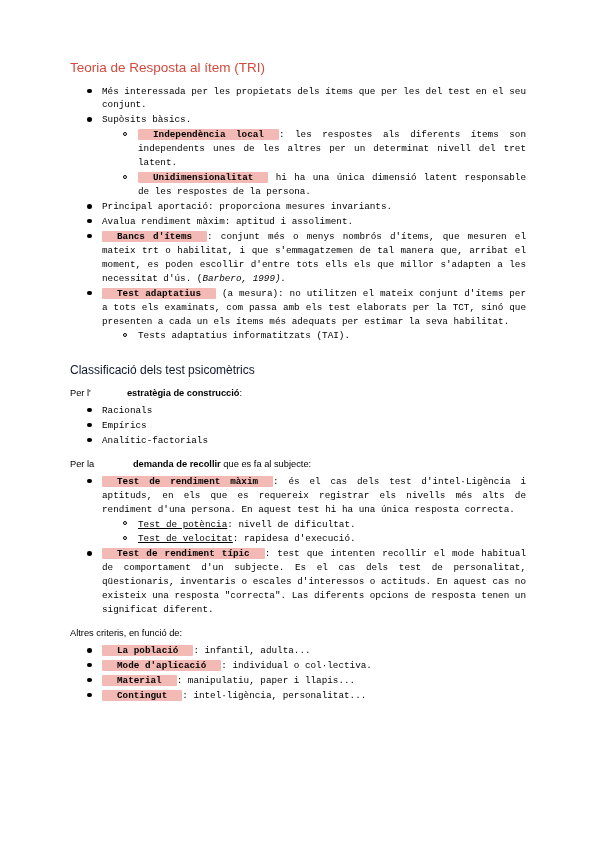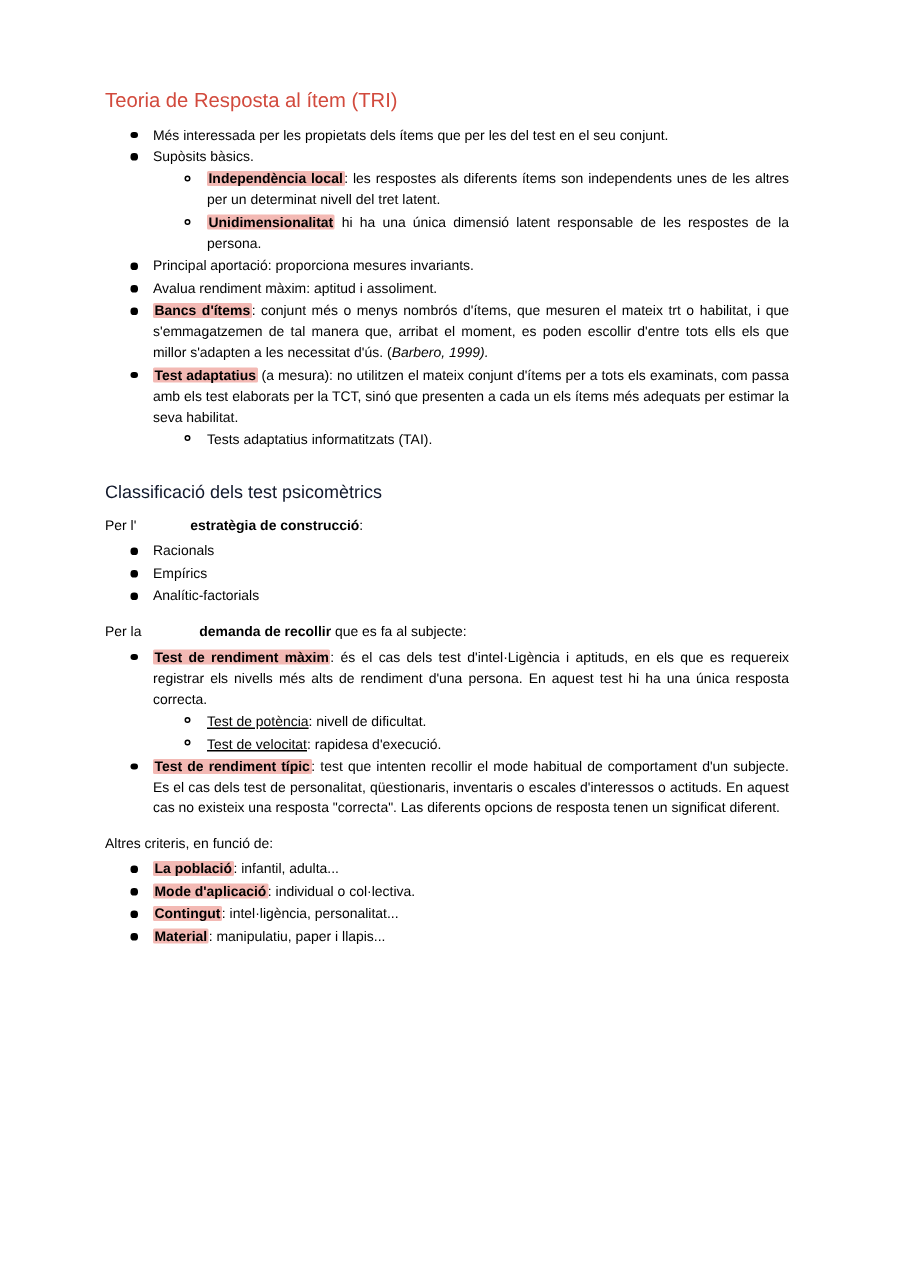--- a/index.html
+++ b/index.html
@@ -59,20 +59,21 @@
     margin: 0;
     padding: 0;
     list-style: none;
   }
   li {
     position: relative;
     font-size: 9.3px;
     line-height: 1.5;
     text-align: justify;
     margin: 0 0 1px 0;
+    font-family: Liberation Mono, monospace;
   }
   
   .lvl1 {
     padding-left: 22px;
     margin-left: 10px;
   }
   .lvl1 > .bullet {
     position: absolute;
     left: 7px;
     top: 4px;
@@ -104,21 +105,21 @@
   .lvl3 > .bullet {
     position: absolute;
     left: 7px;
     top: 4px;
     width: 4.5px;
     height: 4.5px;
     background: #000;
   }
   .hl-strong {
     background: #f3b9b4;
-    padding: 0 1px;
+    padding: 0 15px;
     border-radius: 1px;
     font-weight: bold;
   }
   .b { font-weight: bold; padding-left: 36px; }
   .u { text-decoration: underline; }
   .i { font-style: italic; }
   .faded { color: #b8b0ae; }
   .block-gap { height: 9px; }
 </style>
 </head>
@@ -228,21 +229,21 @@
     <li class="lvl1">
       <span class="bullet"></span>
       <span class="hl-strong">La població</span><span>: infantil, adulta...</span>
     </li>
     <li class="lvl1">
       <span class="bullet"></span>
       <span class="hl-strong">Mode d'aplicació</span><span>: individual o col·lectiva.</span>
     </li>
     <li class="lvl1">
       <span class="bullet"></span>
+      <span class="hl-strong">Material</span><span>: manipulatiu, paper i llapis...</span>
+    </li>
+    <li class="lvl1">
+      <span class="bullet"></span>
       <span class="hl-strong">Contingut</span><span>: intel·ligència, personalitat...</span>
     </li>
-    <li class="lvl1">
-      <span class="bullet"></span>
-      <span class="hl-strong">Material</span><span>: manipulatiu, paper i llapis...</span>
-    </li>
   </ul>
 
 </div>
 
 </body></html>

